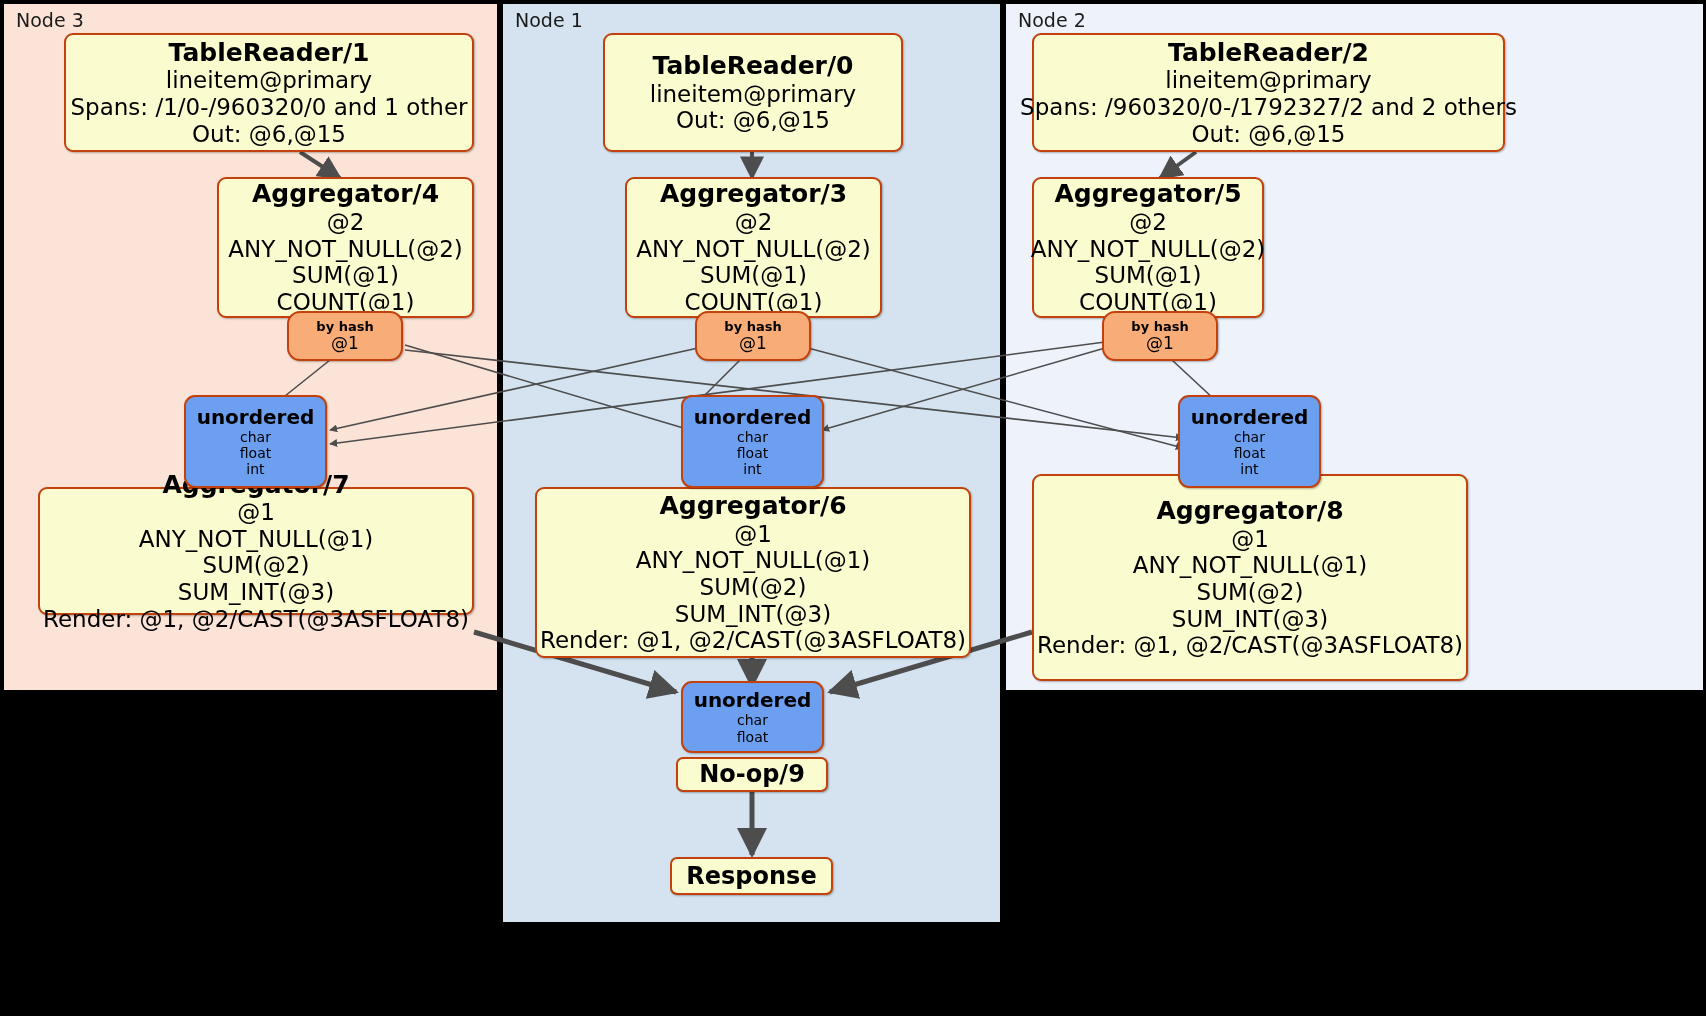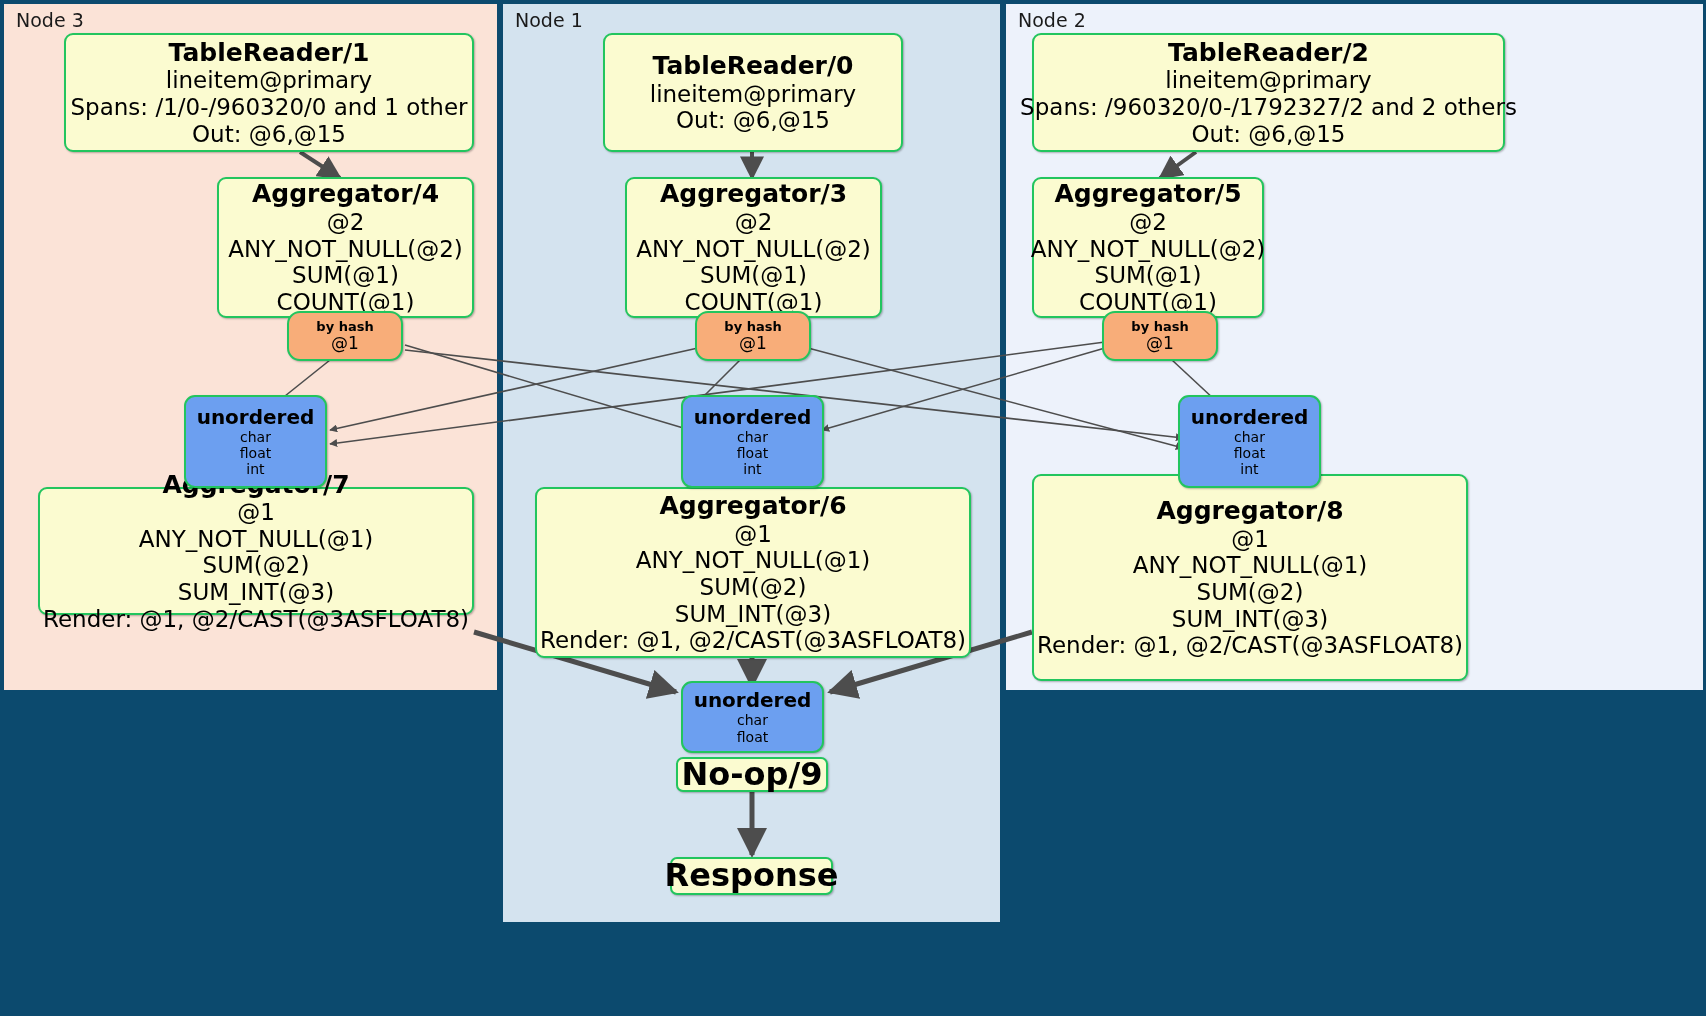--- a/index.html
+++ b/index.html
@@ -7,21 +7,21 @@
     margin: 0;
     padding: 0;
     background: #ffffff;
     font-family: "DejaVu Sans", "Liberation Sans", sans-serif;
   }
   #canvas {
     position: relative;
     width: 1706px;
     height: 1016px;
     overflow: hidden;
-    background: #0c4a6e;
+    background: #000000;
   }
   
   .node-panel {
     position: absolute;
     box-sizing: border-box;
   }
   .node-panel .panel-label {
     position: absolute;
     top: 6px;
     left: 12px;
@@ -35,21 +35,21 @@
     position: absolute;
     top: 0; left: 0;
     width: 1706px;
     height: 1016px;
     pointer-events: none;
   }
   
   .box {
     position: absolute;
     box-sizing: border-box;
-    border: 2px solid #22c55e;
+    border: 2px solid #c2410c;
     text-align: center;
     color: #000;
     display: flex;
     flex-direction: column;
     justify-content: center;
     align-items: center;
     box-shadow: 1px 1px 2px rgba(0,0,0,0.28);
   }
   .box .ttl {
     font-weight: bold;
@@ -73,21 +73,21 @@
   .router .ln  { font-size: 17px; line-height: 1.1; }
 
   .stream {
     background: #6c9ff0;
     border-radius: 11px;
   }
   .stream .ttl { font-size: 20px; line-height: 1.15; }
   .stream .ln  { font-size: 14px; line-height: 1.15; }
 
   .simple { background: #fbfbd0; border-radius: 7px; }
-  .simple .ttl { font-size: 32px; line-height: 1.1; }
+  .simple .ttl { font-size: 24px; line-height: 1.1; }
 
   .zt { z-index: 5; }
   .zr { z-index: 7; }
   .zs { z-index: 6; }
 </style>
 </head>
 <body>
 
 <div id="canvas">
 

